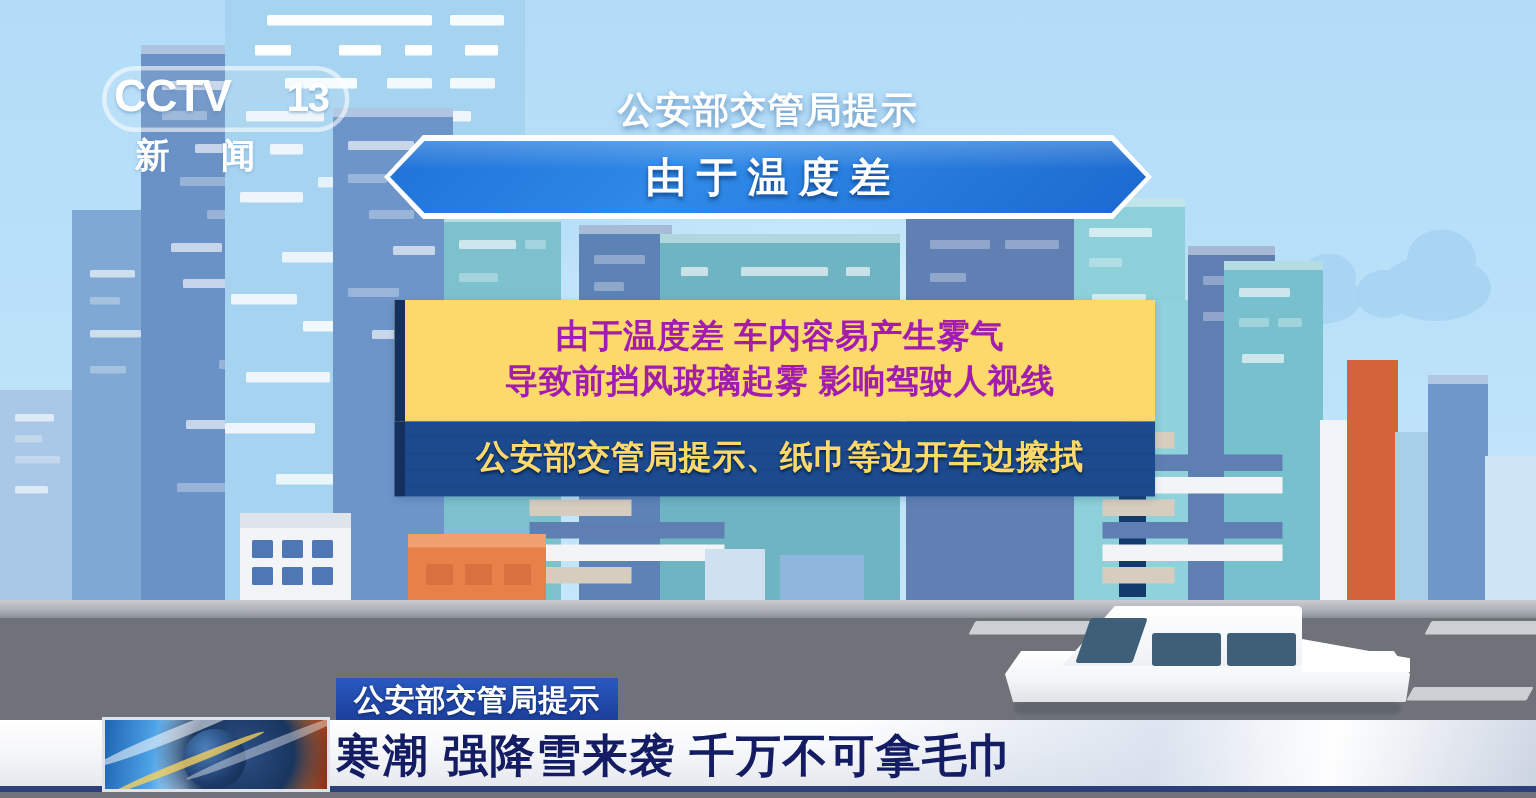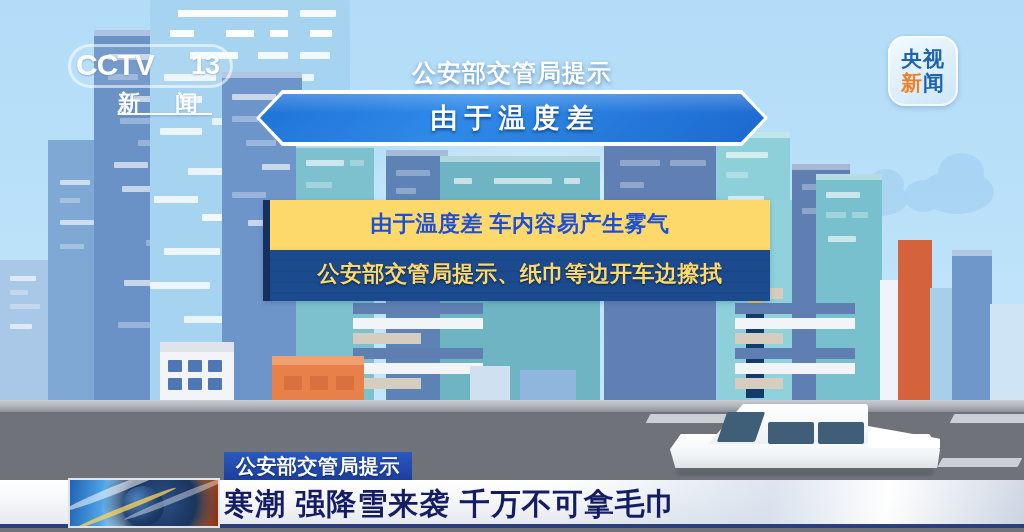--- a/index.html
+++ b/index.html
@@ -77,21 +77,21 @@
   .cctv .txt {
     position:absolute; left:8px; top:3px; width:149px; height:36px;
     font-size:30px; font-weight:bold; letter-spacing:-1px; color:#ffffff;
     text-shadow:0 1px 2px rgba(90,140,190,.55);
     display:flex; align-items:center; justify-content:space-between;
   }
   .cctv .txt .n13 { font-size:27px; padding-right:6px; }
   .cctv .xinwen {
     position:absolute; left:22px; top:44px; width:122px;
     font-size:23px; font-weight:bold; color:#ffffff; letter-spacing:14px;
-    text-align:right; text-shadow:0 1px 2px rgba(90,140,190,.5);text-decoration:underline;
+    text-align:left; text-shadow:0 1px 2px rgba(90,140,190,.5);
   }
 
   
   .appbadge {
     position:absolute; left:888px; top:36px; width:70px; height:70px;
     border-radius:17px;
     background:linear-gradient(150deg,#f4fbff 0%,#dceefb 55%,#cde6f8 100%);
     box-shadow:0 2px 5px rgba(60,110,160,.3), inset 0 0 0 2px rgba(255,255,255,.75);
     display:flex; flex-direction:column; align-items:center; justify-content:center;
     gap:1px;
@@ -132,21 +132,21 @@
   }
 
   
   .panels { position:absolute; left:263px; top:200px; width:507px; }
   .panel-yellow {
     background:#fcd96a; border-left:7px solid #16305e; border-right:0;
     padding:9px 0 11px 0;
     box-shadow:0 2px 5px rgba(40,70,120,.25);
   }
   .panel-yellow .line {
-    text-align:center; font-size:22px; font-weight:bold; color:#1d4ed8;
+    text-align:center; font-size:22px; font-weight:bold; color:#a21caf;
     line-height:1.38; letter-spacing:.5px;
   }
   .panel-blue {
     background:repeating-linear-gradient(180deg,#1b4a8e 0px,#1b4a8e 9px,#1a4787 9px,#1a4787 11px);
     border-left:7px solid #16305e;
     padding:8px 0 11px 0;
     box-shadow:0 2px 5px rgba(40,70,120,.25);
   }
   .panel-blue .line { text-align:center; font-size:21px; font-weight:bold; line-height:1.42; letter-spacing:.5px; }
   .panel-blue .l1 { color:#ffffff; text-shadow:0 1px 2px rgba(0,20,50,.7); }
@@ -399,36 +399,33 @@
 
   <div class="cctv">
     <div class="pill"></div>
     <div class="txt">
       <span>CCTV</span>
       <span class="n13">13</span>
     </div>
     <div class="xinwen">新 闻</div>
   </div>
 
-  <div class="appbadge">
-    <div class="r r1">央视</div>
-    <div class="r r2"><span class="o">新</span><span class="b">闻</span></div>
-  </div>
 
   <div class="hdr-title">公安部交管局提示</div>
 
   <div class="hexwrap">
     <div class="outline"></div>
     <div class="fill"></div>
     <div class="label">由于温度差</div>
   </div>
 
   <div class="panels">
     <div class="panel-yellow">
       <div class="line">由于温度差  车内容易产生雾气</div>
+      <div class="line">导致前挡风玻璃起雾  影响驾驶人视线</div>
     </div>
     <div class="panel-blue">
       <div class="line l2">公安部交管局提示、纸巾等边开车边擦拭</div>
     </div>
   </div>
 
   <div class="lt-tag">公安部交管局提示</div>
   <div class="lt-bar">
     <div class="sheen"></div>
   </div>

